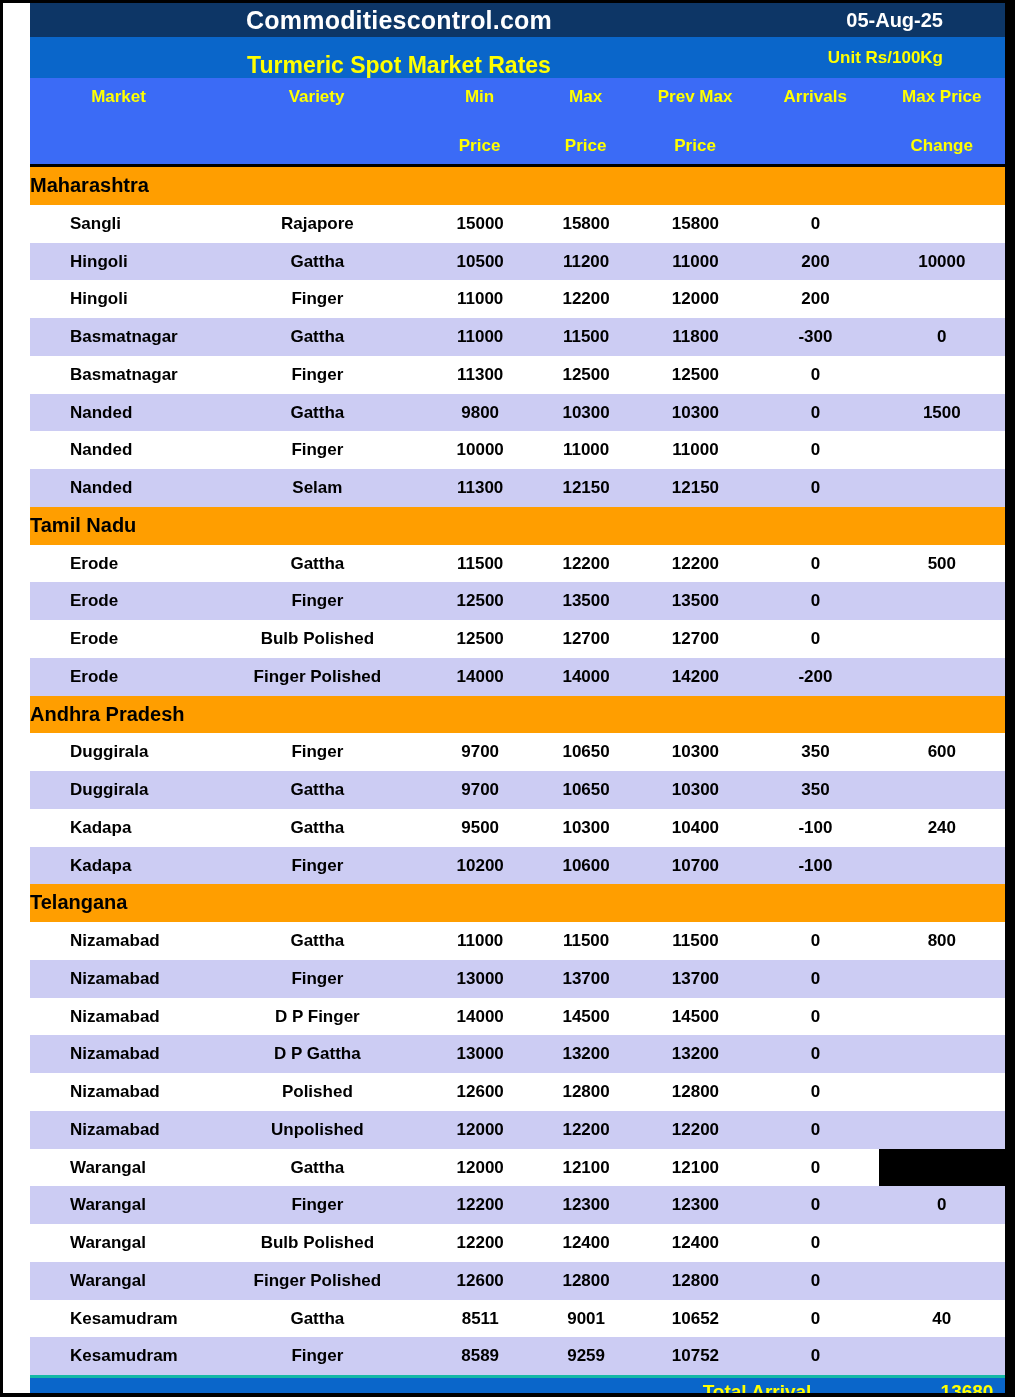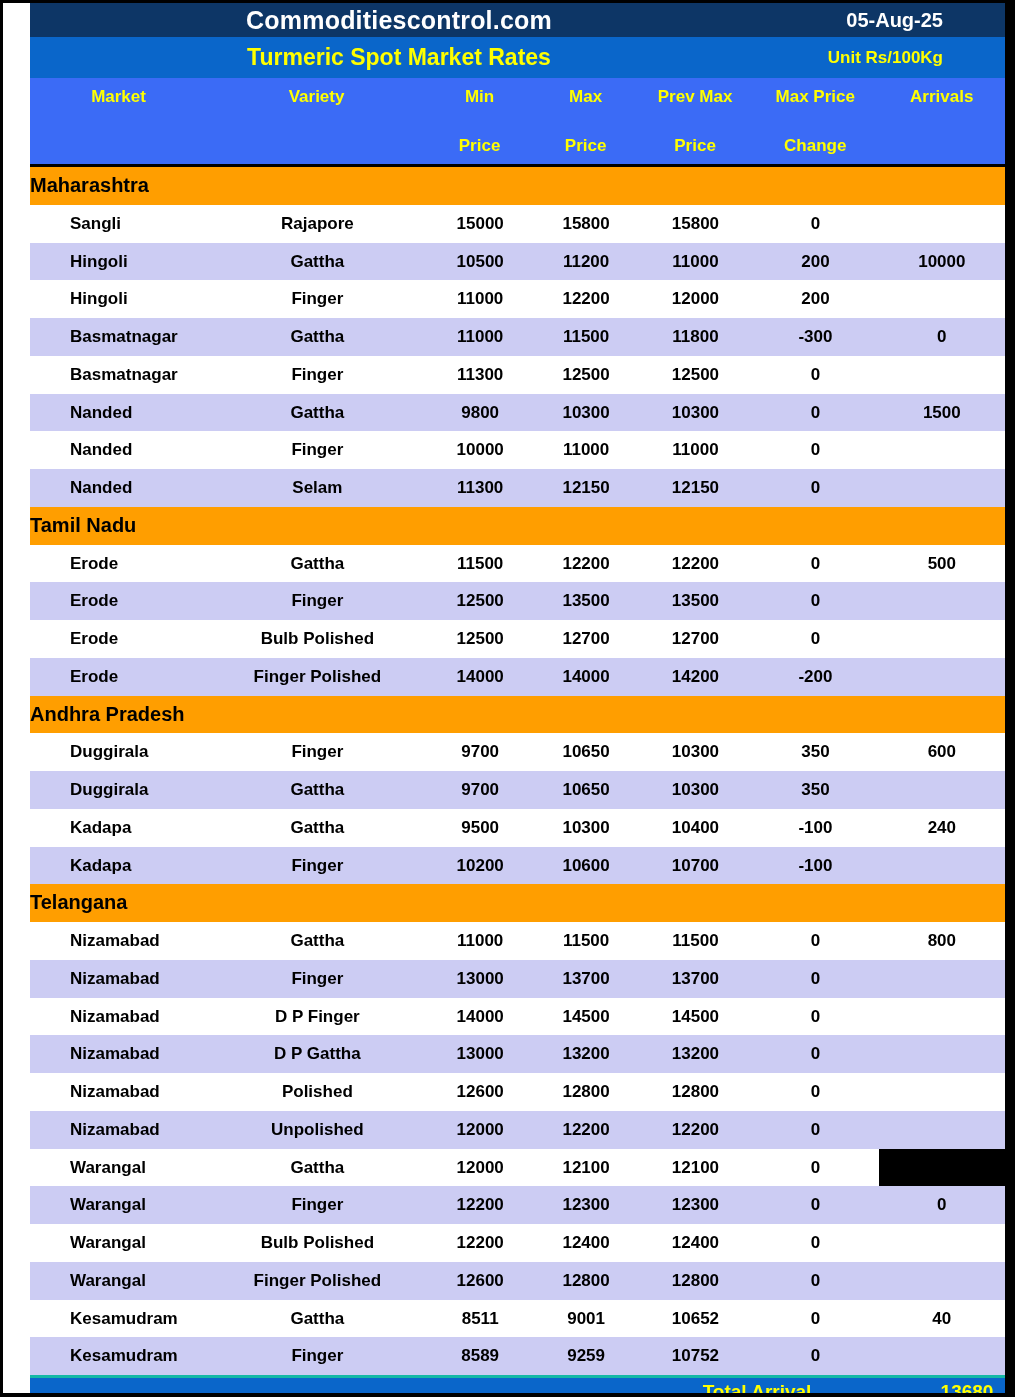--- a/index.html
+++ b/index.html
@@ -11,21 +11,21 @@
     position:relative; overflow:hidden;padding-left:27px;
   }
   
   .topbar { flex:0 0 34px; background:#0D3666; position:relative; }
   .topbar .site { position:absolute; left:0; top:0; width:738px; text-align:center;
     color:#FFFFFF; font-size:25px; line-height:34px; letter-spacing:0.2px; }
   .topbar .date { position:absolute; right:62px; top:0; color:#FFFFFF;
     font-size:20px; line-height:34px; }
   
   .bar2 { flex:0 0 41px; background:#0A66CA; position:relative; }
-  .bar2 .title { position:absolute; left:0; top:0; width:738px; text-align:center;
+  .bar2 .title { position:absolute; left:0; top:8px; width:738px; text-align:center;
     color:#FFFF00; font-size:23px; line-height:41px; }
   .bar2 .unit { position:absolute; right:62px; top:0; color:#FFFF00;
     font-size:17px; line-height:41px; }
   
   .colheads { flex:0 0 74px; background:#3B6BF6; display:flex; }
   .hc { display:flex; flex-direction:column;gap:12px; }
   .hc span { display:block; height:37px; line-height:37px; text-align:center;
     color:#FFFF00; font-size:17px; }
   .blackline { flex:0 0 3px; background:#000; }
   
@@ -77,27 +77,27 @@
         <span>Price</span>
       </div>
       <div class="hc c3">
         <span>Max</span>
         <span>Price</span>
       </div>
       <div class="hc c4">
         <span>Prev Max</span>
         <span>Price</span>
       </div>
+      <div class="hc c6">
+        <span>Arrivals</span>
+        <span></span>
+      </div>
       <div class="hc c5">
         <span>Max Price</span>
         <span>Change</span>
-      </div>
-      <div class="hc c6">
-        <span>Arrivals</span>
-        <span></span>
       </div>
     </div>
 
   <div class="blackline"></div>
 
   <div class="tbl" id="tbl">
       <div class="orow">Maharashtra</div>
       <div class="row white">
         <div class="cell c0 market">Sangli</div>
         <div class="cell c1">Rajapore</div>

